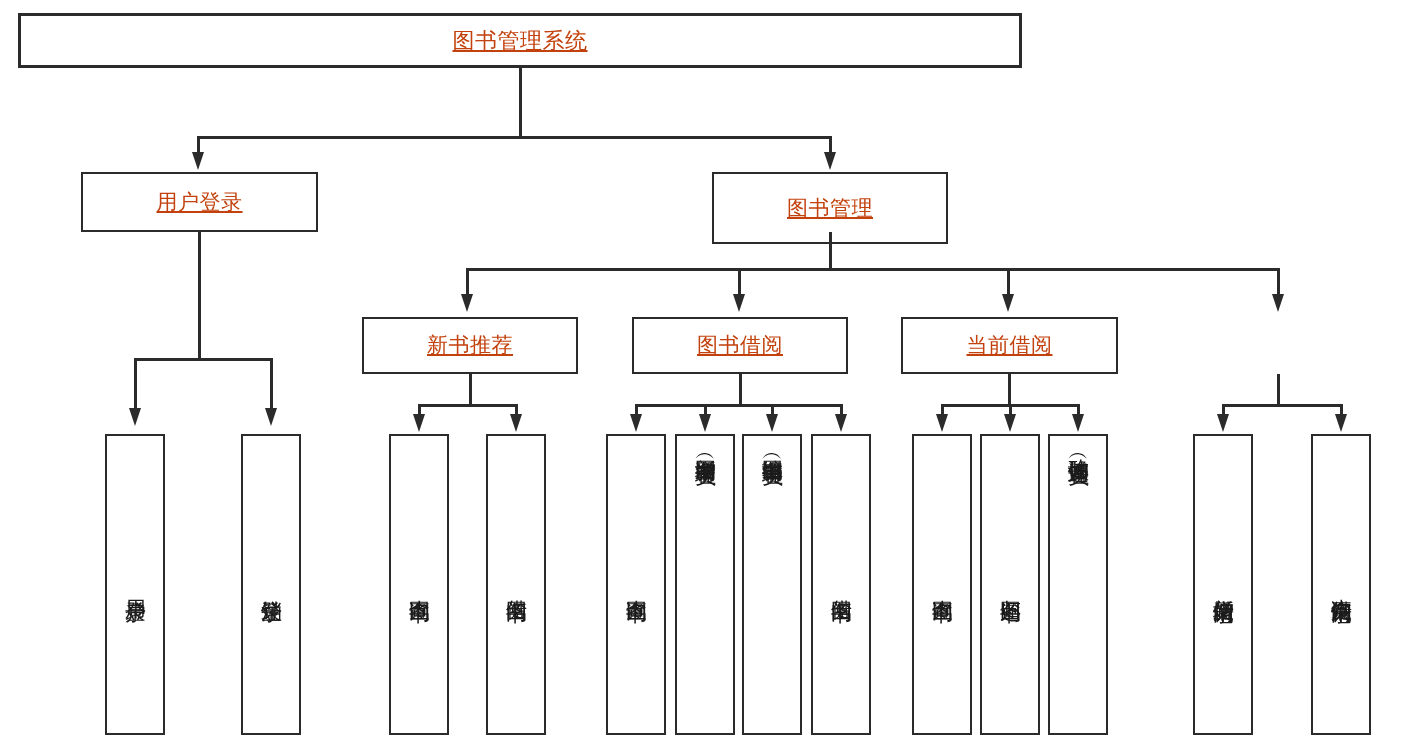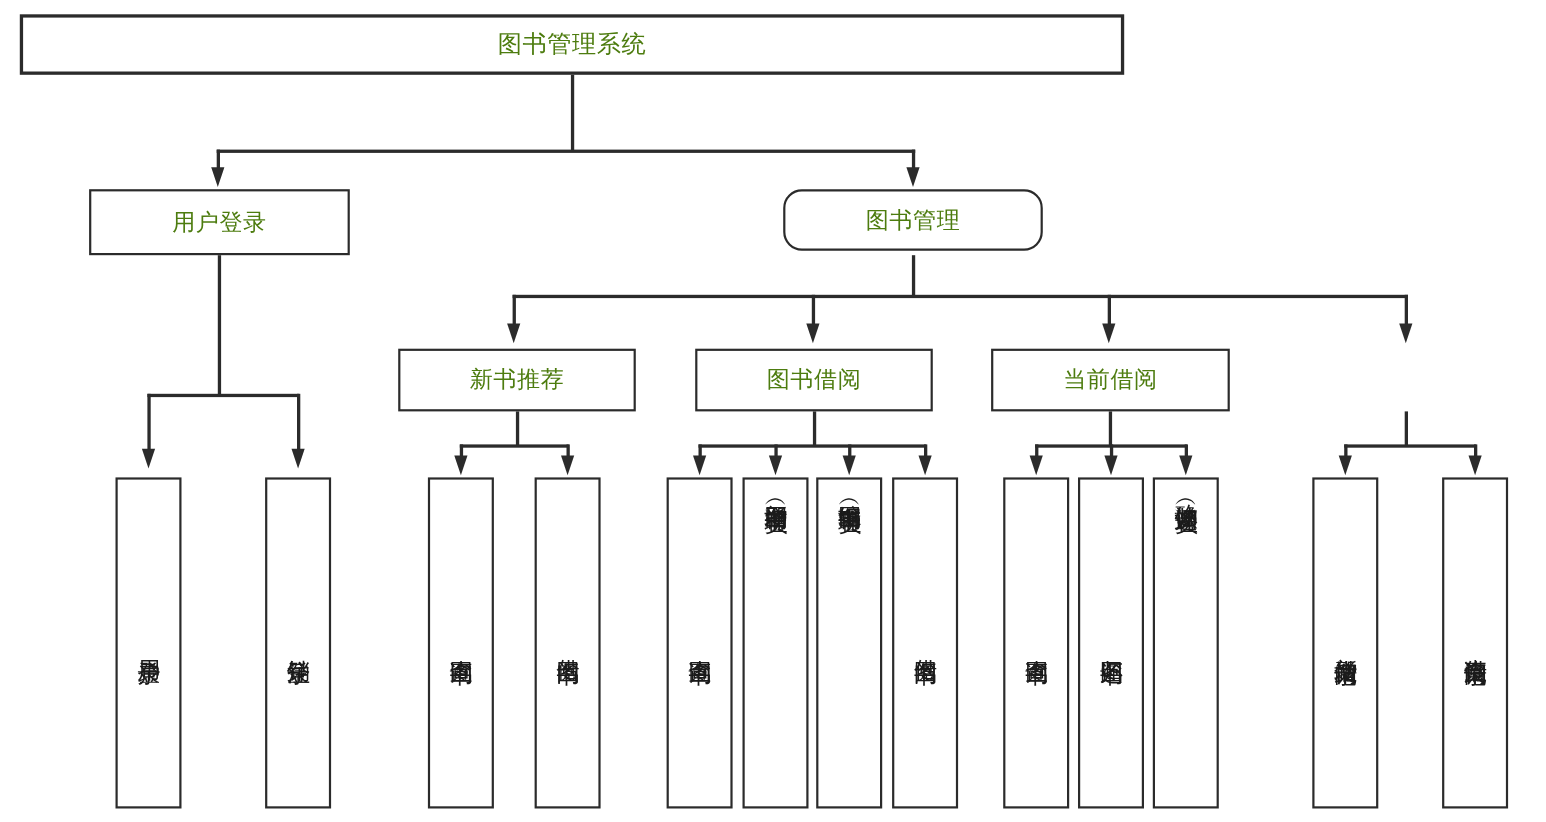--- a/index.html
+++ b/index.html
@@ -21,24 +21,25 @@
     position: absolute;
     box-sizing: border-box;
     background: #ffffff;
     border: 2.5px solid #2b2b2b;
     display: flex;
     align-items: center;
     justify-content: center;
   }
   .node-label {
     font-size: 21px;
-    color: #4d7c0f;
+    color: #c2410c;
     line-height: 1.15;
     white-space: nowrap;
     letter-spacing: 0.5px;
+    text-decoration: underline;
   }
   
   .node.root {
     border-width: 3px;
   }
   .node.root .node-label {
     font-size: 22px;
   }
   
   .leaf {
@@ -110,21 +111,21 @@
   <div class="vline" style="left:197px; top:136px; width:2.5px; height:20px;"></div>
   <div class="arrow" style="left:192px; top:152px;"></div>
 
   <div class="vline" style="left:829px; top:136px; width:2.5px; height:20px;"></div>
   <div class="arrow" style="left:824px; top:152px;"></div>
 
   <div class="node" style="left:81px; top:172px; width:237px; height:60px;">
     <span class="node-label">用户登录</span>
   </div>
 
-  <div class="node" style="left:712px; top:172px; width:236px; height:56px;border-radius:17px;">
+  <div class="node" style="left:712px; top:172px; width:236px; height:72px;">
     <span class="node-label">图书管理</span>
   </div>
 
   <div class="vline" style="left:198px; top:232px; width:2.5px; height:128px;"></div>
   <div class="hline" style="left:134px; top:358px; width:138px;"></div>
   <div class="vline" style="left:134px; top:358px; width:2.5px; height:54px;"></div>
   <div class="arrow" style="left:129px; top:408px;"></div>
   <div class="vline" style="left:270px; top:358px; width:2.5px; height:54px;"></div>
   <div class="arrow" style="left:265px; top:408px;"></div>
 

